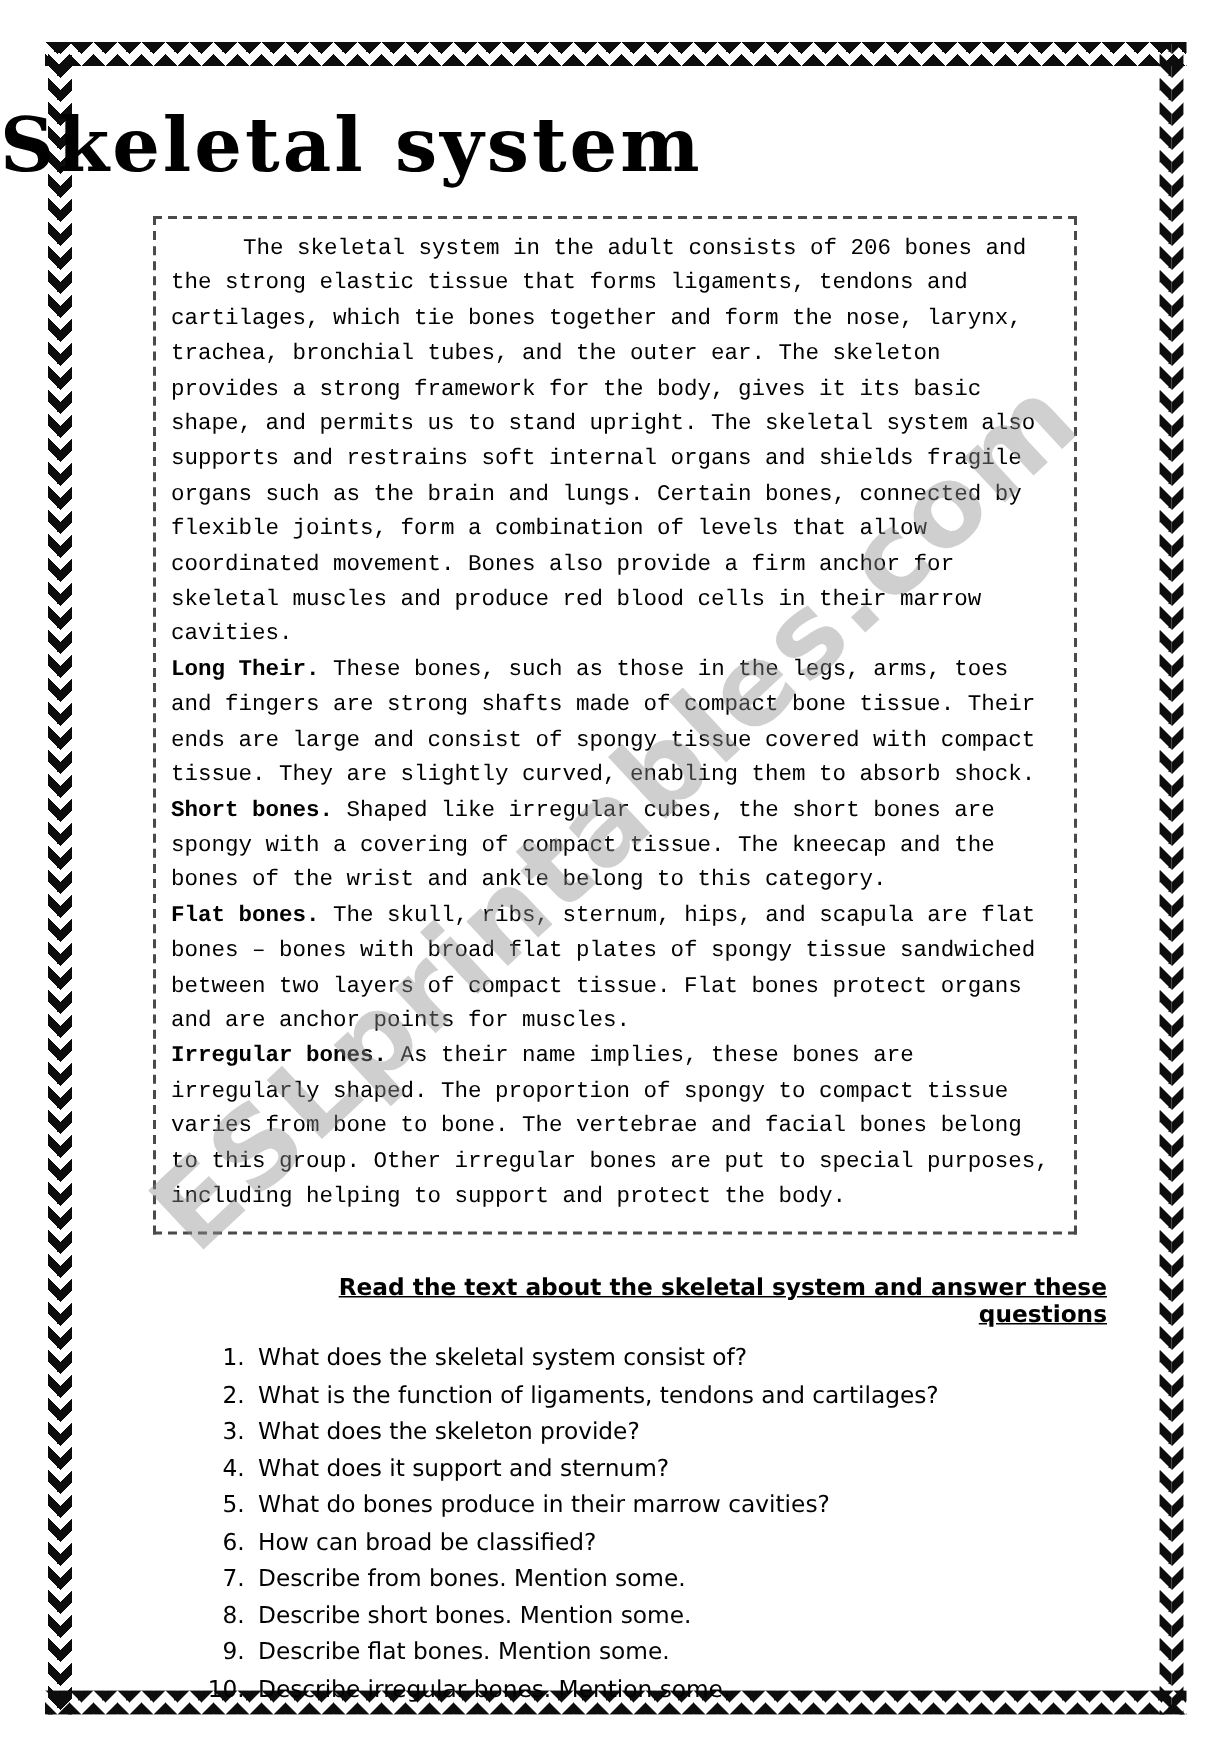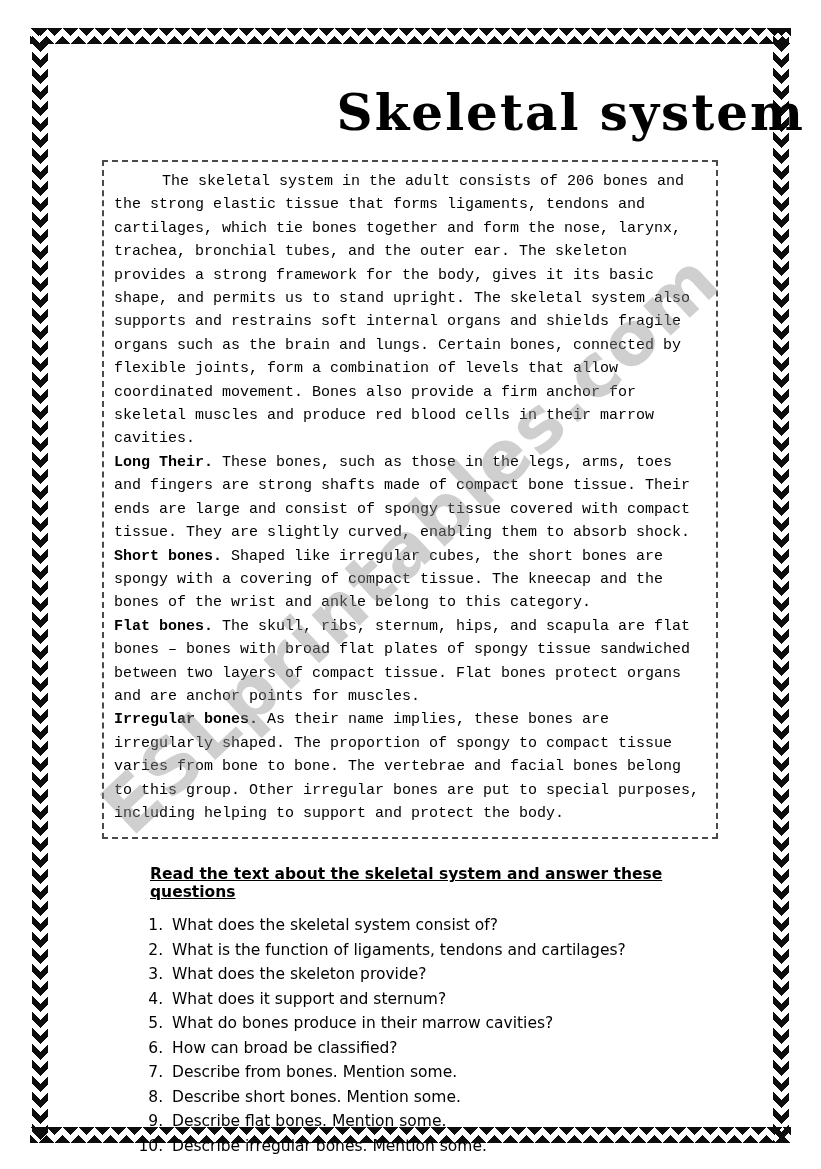--- a/index.html
+++ b/index.html
@@ -30,23 +30,23 @@
   }
   .zz-h { left: 30px; right: 30px; height: 16px; }
   .zz-top { top: 28px; }
   .zz-bottom { bottom: 26px; }
   .zz-v { top: 28px; bottom: 26px; width: 16px; }
   .zz-left { left: 32px; }
   .zz-right { right: 32px; }
 
   
   .title {
-    margin: 16px;
+    margin: 0;
     padding-top: 68px;
-    text-align: right;
+    text-align: left;
     font-family: "DejaVu Serif", serif;
     font-weight: bold;
     font-size: 50px;
     line-height: 58px;
     letter-spacing: 2px;
     position: relative;
     z-index: 2;
   }
 
   
@@ -69,23 +69,24 @@
 
   
   .exercise {
     position: relative;
     z-index: 2;
     margin: 26px 0 0 138px;
     width: 600px;
     font-size: 15.5px;
   }
   .instruction {
-    margin: 12px;
+    margin: 0;
     font-weight: bold;
     text-decoration: underline;
+    text-align: right;
   }
   .questions {
     margin: 8px 0 16px 0;
     padding-left: 30px;
     line-height: 24.5px;
   }
   .questions li { padding-left: 4px; }
 
   
   .watermark {

